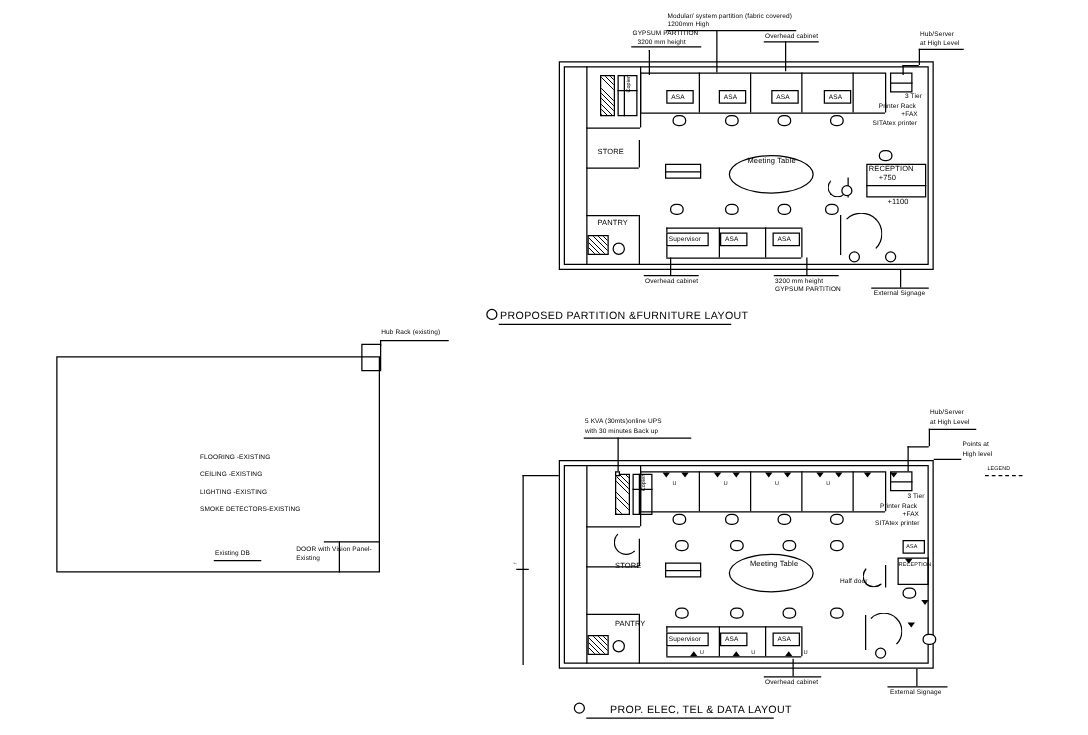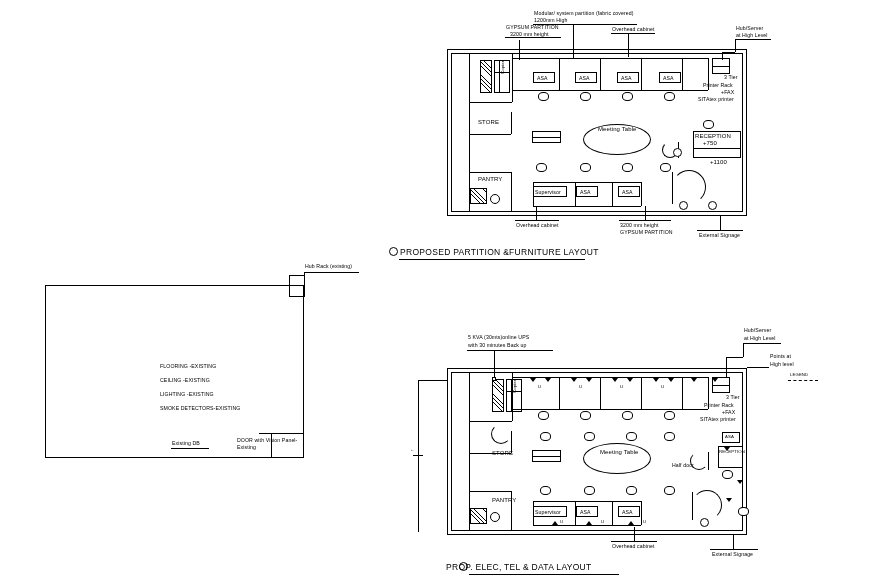--- a/index.html
+++ b/index.html
@@ -432,17 +432,17 @@
 
     <div class="lbl" style="left:612px; top:543px;">Overhead cabinet</div>
     <div class="ln h" style="left:611px; top:541px; width:46px;"></div>
     <div class="ln v" style="left:634px; top:527px; height:14px;"></div>
 
     <div class="lbl" style="left:712px; top:551px;">External Signage</div>
     <div class="ln h" style="left:710px; top:549px; width:48px;"></div>
     <div class="ln v" style="left:733px; top:535px; height:14px;"></div>
 
     <div class="circle-tag" style="left:459px; top:562px;"></div>
-    <div class="lbl s8" style="left:446px; top:562px;">PROP. ELEC, TEL &amp; DATA LAYOUT</div>
+    <div class="lbl s8" style="left:488px; top:562px;">PROP. ELEC, TEL &amp; DATA LAYOUT</div>
     <div class="title-underline" style="left:469px; top:574px; width:150px;"></div>
   </div>
 
 </div>
 
 </body></html>

